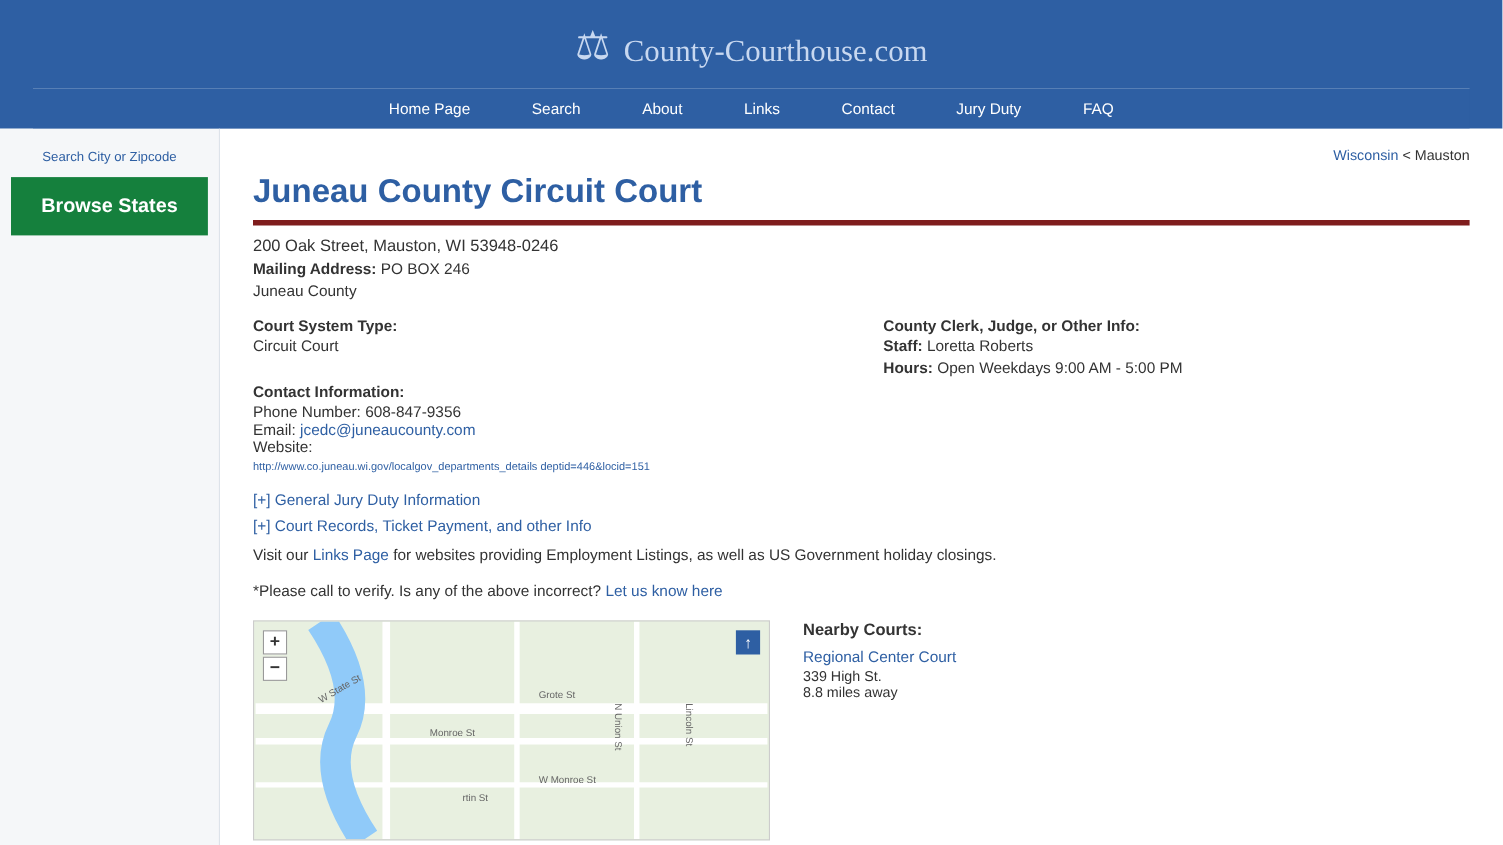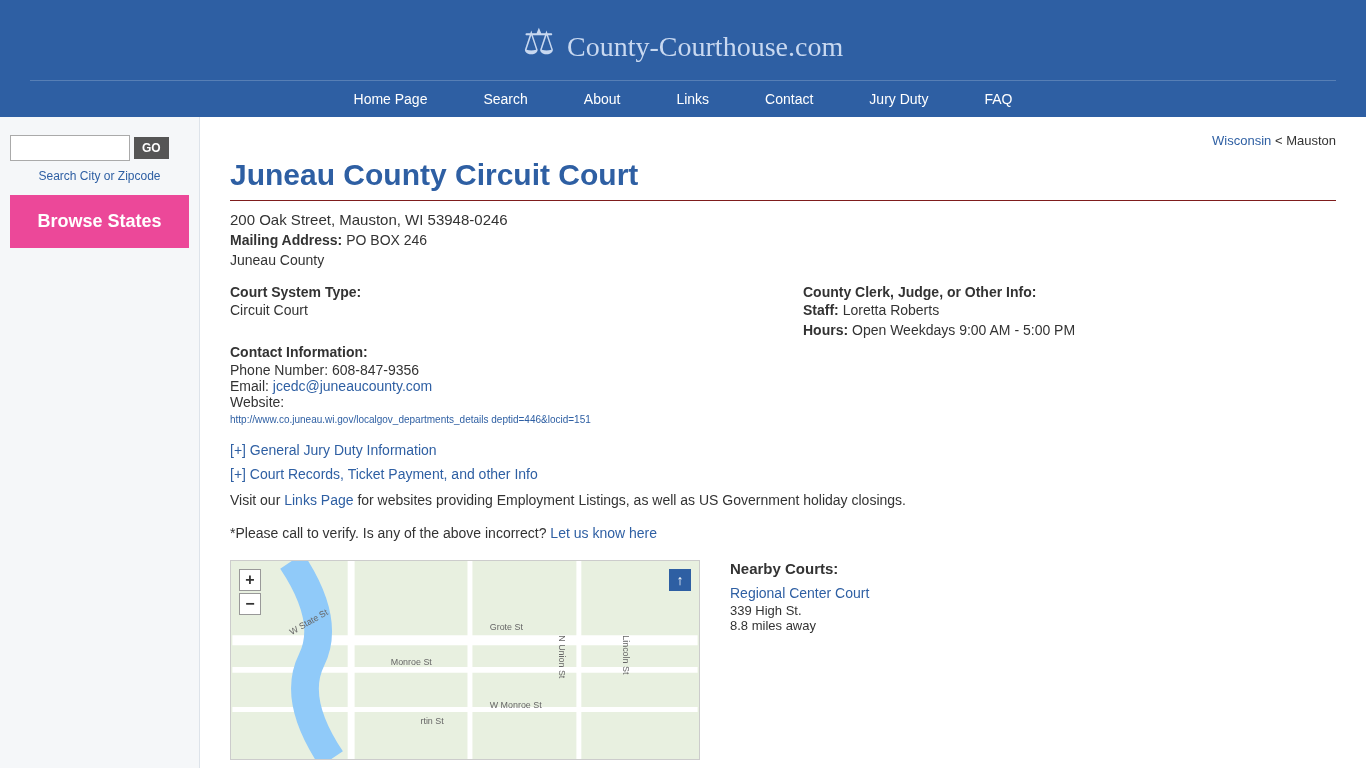--- a/index.html
+++ b/index.html
@@ -89,21 +89,21 @@
       cursor: pointer;
     }
     .search-label {
       font-size: 12px;
       color: #2e5fa3;
       text-align: center;
       display: block;
       margin-bottom: 12px;
     }
     .browse-states-btn {
-      background: #ec4899;
+      background: #15803d;
       color: #fff;
       font-size: 18px;
       font-weight: bold;
       text-align: center;
       padding: 16px 10px;
       cursor: pointer;
       border: none;
       width: 100%;
     }
 
@@ -124,21 +124,21 @@
     .breadcrumb a {
       color: #2e5fa3;
       text-decoration: none;
     }
 
     .court-title {
       font-size: 30px;
       color: #2e5fa3;
       font-weight: bold;
       margin-bottom: 10px;
-      border-bottom: 1px solid #7f1d1d;
+      border-bottom: 5px solid #7f1d1d;
       padding-bottom: 8px;
     }
 
     .address-line {
       font-size: 15px;
       margin-bottom: 4px;
     }
     .mailing-line {
       font-size: 14px;
       margin-bottom: 4px;
@@ -277,24 +277,20 @@
     <a>Links</a>
     <a>Contact</a>
     <a>Jury Duty</a>
     <a>FAQ</a>
   </nav>
 </div>
 
 <div class="main-layout">
 
   <div class="sidebar">
-    <div class="search-box">
-      <input class="search-input" type="text" placeholder="" style="">
-      <button class="go-btn">GO</button>
-    </div>
     <span class="search-label">Search City or Zipcode</span>
     <button class="browse-states-btn">Browse States</button>
   </div>
 
   <div class="content">
 
     <div class="breadcrumb">
       <a>Wisconsin</a><span> &lt; </span><span>Mauston</span>
     </div>
 

